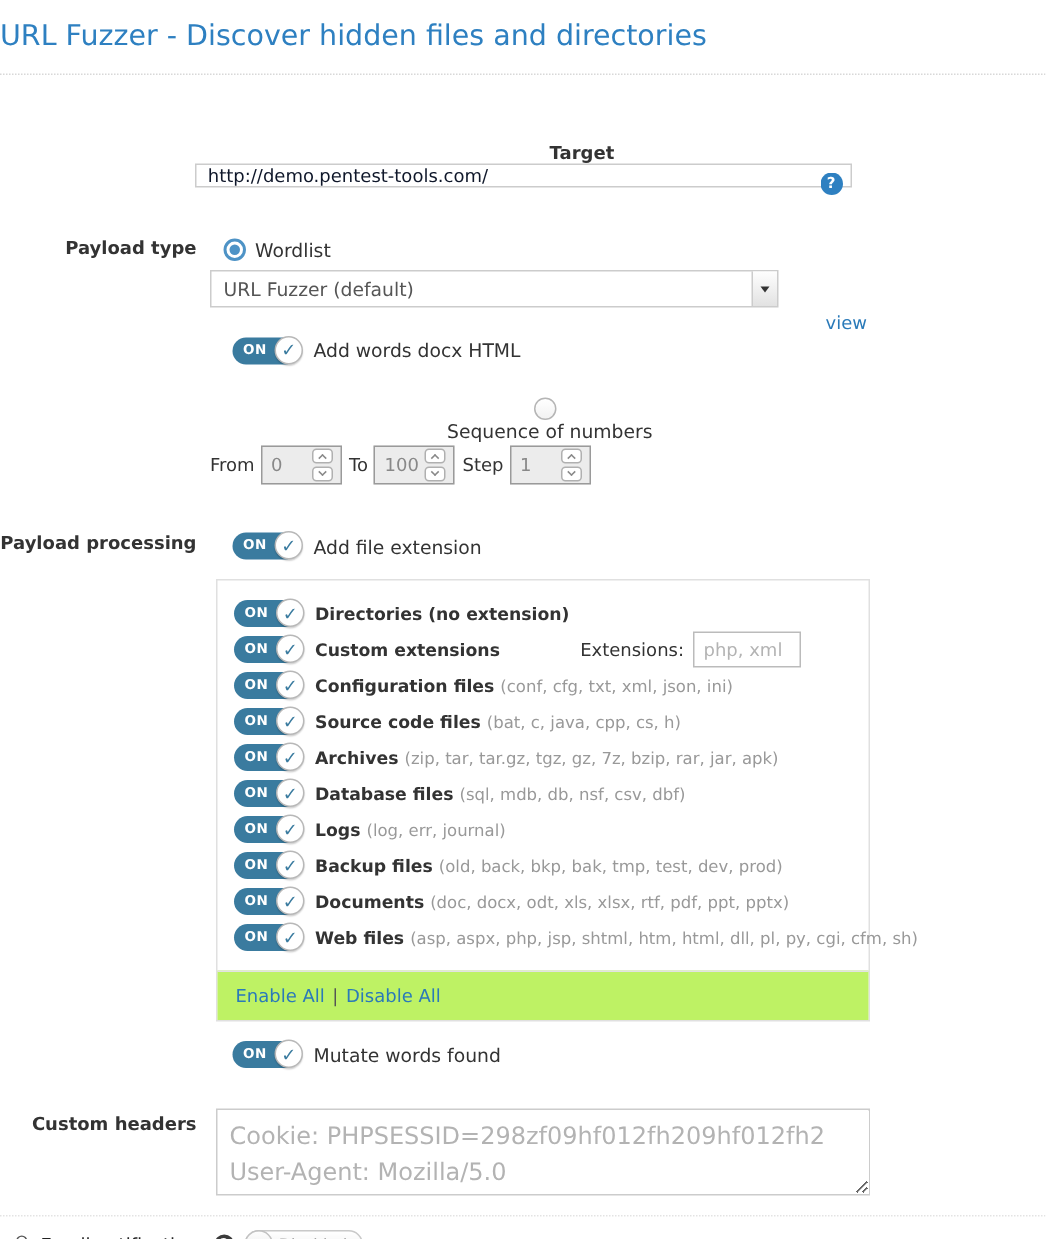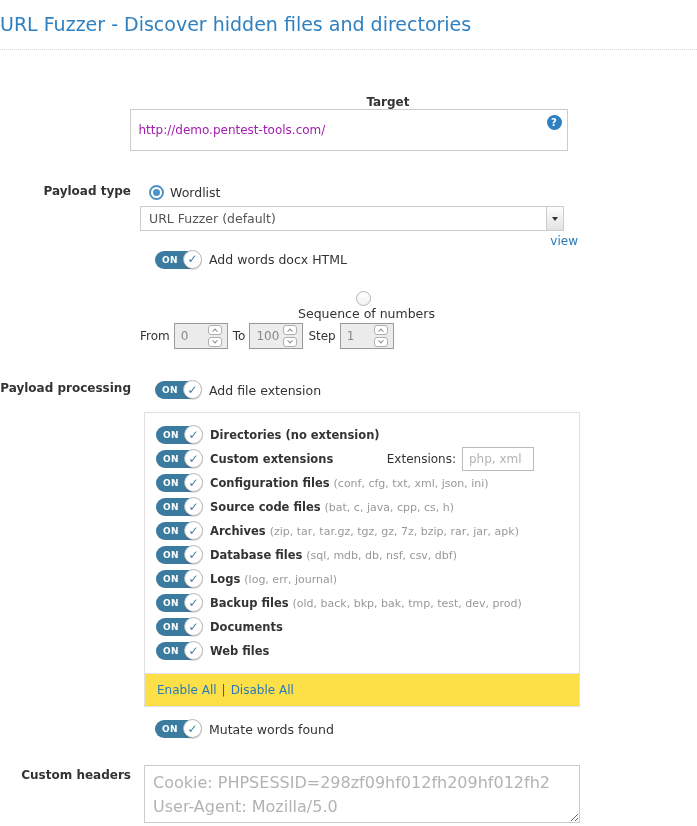--- a/index.html
+++ b/index.html
@@ -13,37 +13,37 @@
   
   .form { margin-top:45px; }
   .row { display:flex; }
   .row-label { width:140px; flex:none; text-align:right; padding-right:9px;
     font-weight:bold; font-size:12px; color:#333; }
   .ctrl { width:438px; }
 
   
   .row-target { align-items:center; margin-bottom:33px;flex-direction:column; }
   .target-wrap { position:relative; width:438px; }
-  .target-wrap input { width:100%; height:42px; border:1px solid #ccc; padding:0 26px 0 8px;
-    font-size:12px; color:#a21caf; font-family:inherit; }
+  .target-wrap input { width:100%; height:16px; border:1px solid #ccc; padding:0 26px 0 8px;
+    font-size:12px; color:#0f172a; font-family:inherit; }
   .help-badge { position:absolute; right:6px; top:6px; width:15px; height:15px; border-radius:50%;
     background:#2e80c1; color:#fff; font-size:10px; font-weight:bold; display:flex;
     align-items:center; justify-content:center; cursor:pointer; }
 
   
   .radio-line { display:flex; align-items:center; margin-left:9px; height:16px; }
   .radio { width:15px; height:15px; border-radius:50%; background:#fff; flex:none;
     display:flex; align-items:center; justify-content:center; }
   .radio.sel { border:2px solid #4e93c6; }
   .radio.sel .dot { width:7px; height:7px; border-radius:50%; background:#4e93c6; }
   .radio.unsel { border:1px solid #b5b5b5; background:linear-gradient(#fff,#f2f2f2); }
   .radio-line span.rlabel { margin-left:6px; font-size:12.5px; }
 
   
-  .select { margin-top:6px; width:424px; height:25px; border:1px solid #ccc; display:flex;
+  .select { margin-top:6px; width:379px; height:25px; border:1px solid #ccc; display:flex;
     align-items:center; cursor:pointer; background:#fff; }
   .select .sel-text { flex:1; padding-left:8px; color:#555; font-size:12.5px; }
   .select .sel-btn { width:17px; align-self:stretch; border-left:1px solid #ccc;
     background:linear-gradient(#fefefe,#e2e2e2); display:flex; align-items:center; justify-content:center; }
   .tri-down { width:0; height:0; border-left:3px solid transparent; border-right:3px solid transparent;
     border-top:4px solid #333; }
   .view-link { display:block; width:438px; text-align:right; margin-top:3px; font-size:12px;
     color:#2a7ab9; text-decoration:none; height:15px; }
 
   
@@ -80,21 +80,21 @@
 
   .ft-box { margin-top:13px; margin-left:4px; width:436px; border:1px solid #e0e0e0; }
   .ft-list { padding:13px 0 7px 11px; }
   .ft-row { display:flex; align-items:center; height:18px; margin-bottom:6px; }
   .ft-name { margin-left:10px; font-size:11.5px; font-weight:600; color:#333; white-space:nowrap; }
   .ft-ext { margin-left:4px; font-size:11px; color:#999; white-space:nowrap; }
   .ext-wrap { margin-left:auto; margin-right:45px; display:flex; align-items:center; }
   .ext-wrap .ext-label { font-size:12px; color:#333; margin-right:6px; font-weight:400; }
   .ext-wrap input { width:72px; height:24px; border:1px solid #bbb; padding:0 6px; font-size:12px;
     color:#333; font-family:inherit; }
-  .ft-footer { border-top:1px solid #e2e2e2; background:#fde047; padding:9px 12px; font-size:12px; }
+  .ft-footer { border-top:1px solid #e2e2e2; background:#bef264; padding:9px 12px; font-size:12px; }
   .ft-footer a { color:#2a7ab9; text-decoration:none; }
   .ft-footer .sep { color:#555; margin:0 5px; }
 
   .mutate-toggle { margin-top:13px; margin-left:15px; }
 
   
   .row-ch { margin-top:27px; }
   .row-ch .row-label { padding-top:3px; }
   .ch-area { margin-left:4px; width:436px; height:58px; border:1px solid #ccc; resize:both;
     font-family:inherit; font-size:16px; color:#333; padding:5px 8px; line-height:1.5; }
@@ -295,28 +295,30 @@
             <span class="ft-name">Backup files</span>
             <span class="ft-ext">(old, back, bkp, bak, tmp, test, dev, prod)</span>
           </div>
 
           <div class="ft-row">
             <span class="toggle">
               <span class="on-text">ON</span>
               <span class="knob">✓</span>
             </span>
             <span class="ft-name">Documents</span>
+            <span class="ft-ext">(doc, docx, odt, xls, xlsx, rtf, pdf, ppt, pptx)</span>
           </div>
 
           <div class="ft-row">
             <span class="toggle">
               <span class="on-text">ON</span>
               <span class="knob">✓</span>
             </span>
             <span class="ft-name">Web files</span>
+            <span class="ft-ext">(asp, aspx, php, jsp, shtml, htm, html, dll, pl, py, cgi, cfm, sh)</span>
           </div>
 
         </div>
         <div class="ft-footer">
           <a href="#">Enable All</a><span class="sep">|</span><a href="#">Disable All</a>
         </div>
       </div>
 
       <div class="toggle-line mutate-toggle">
         <span class="toggle">

